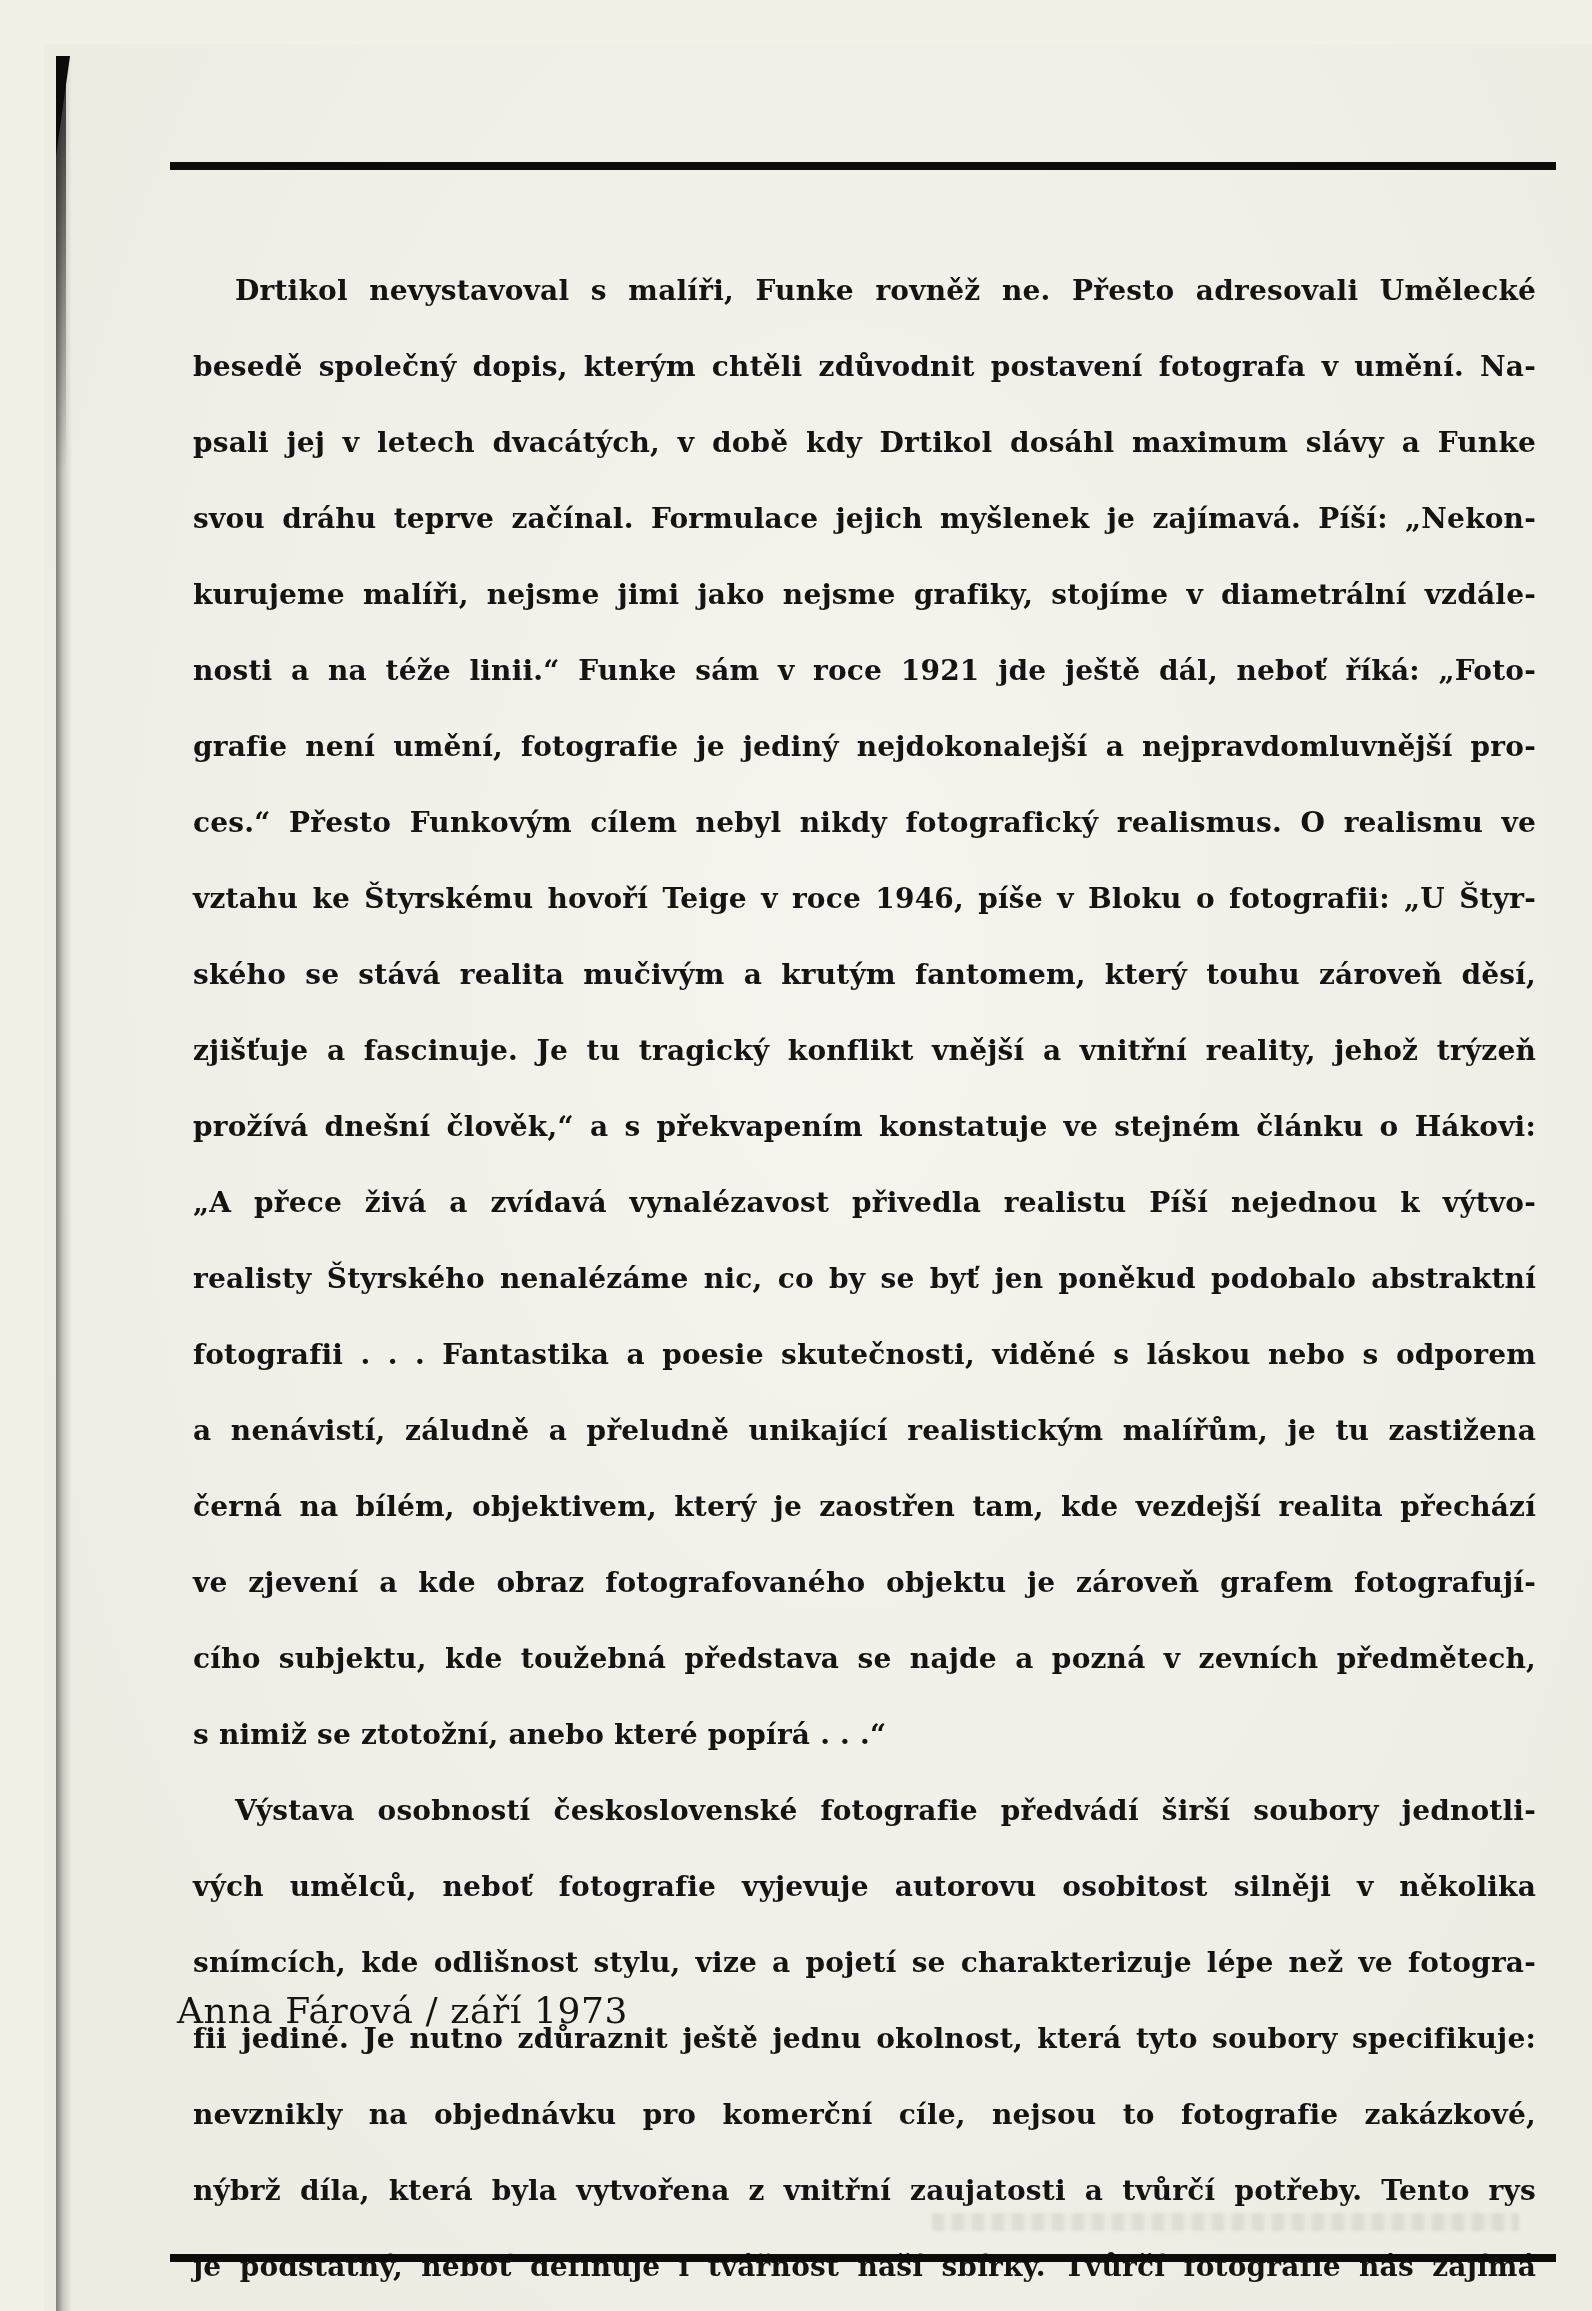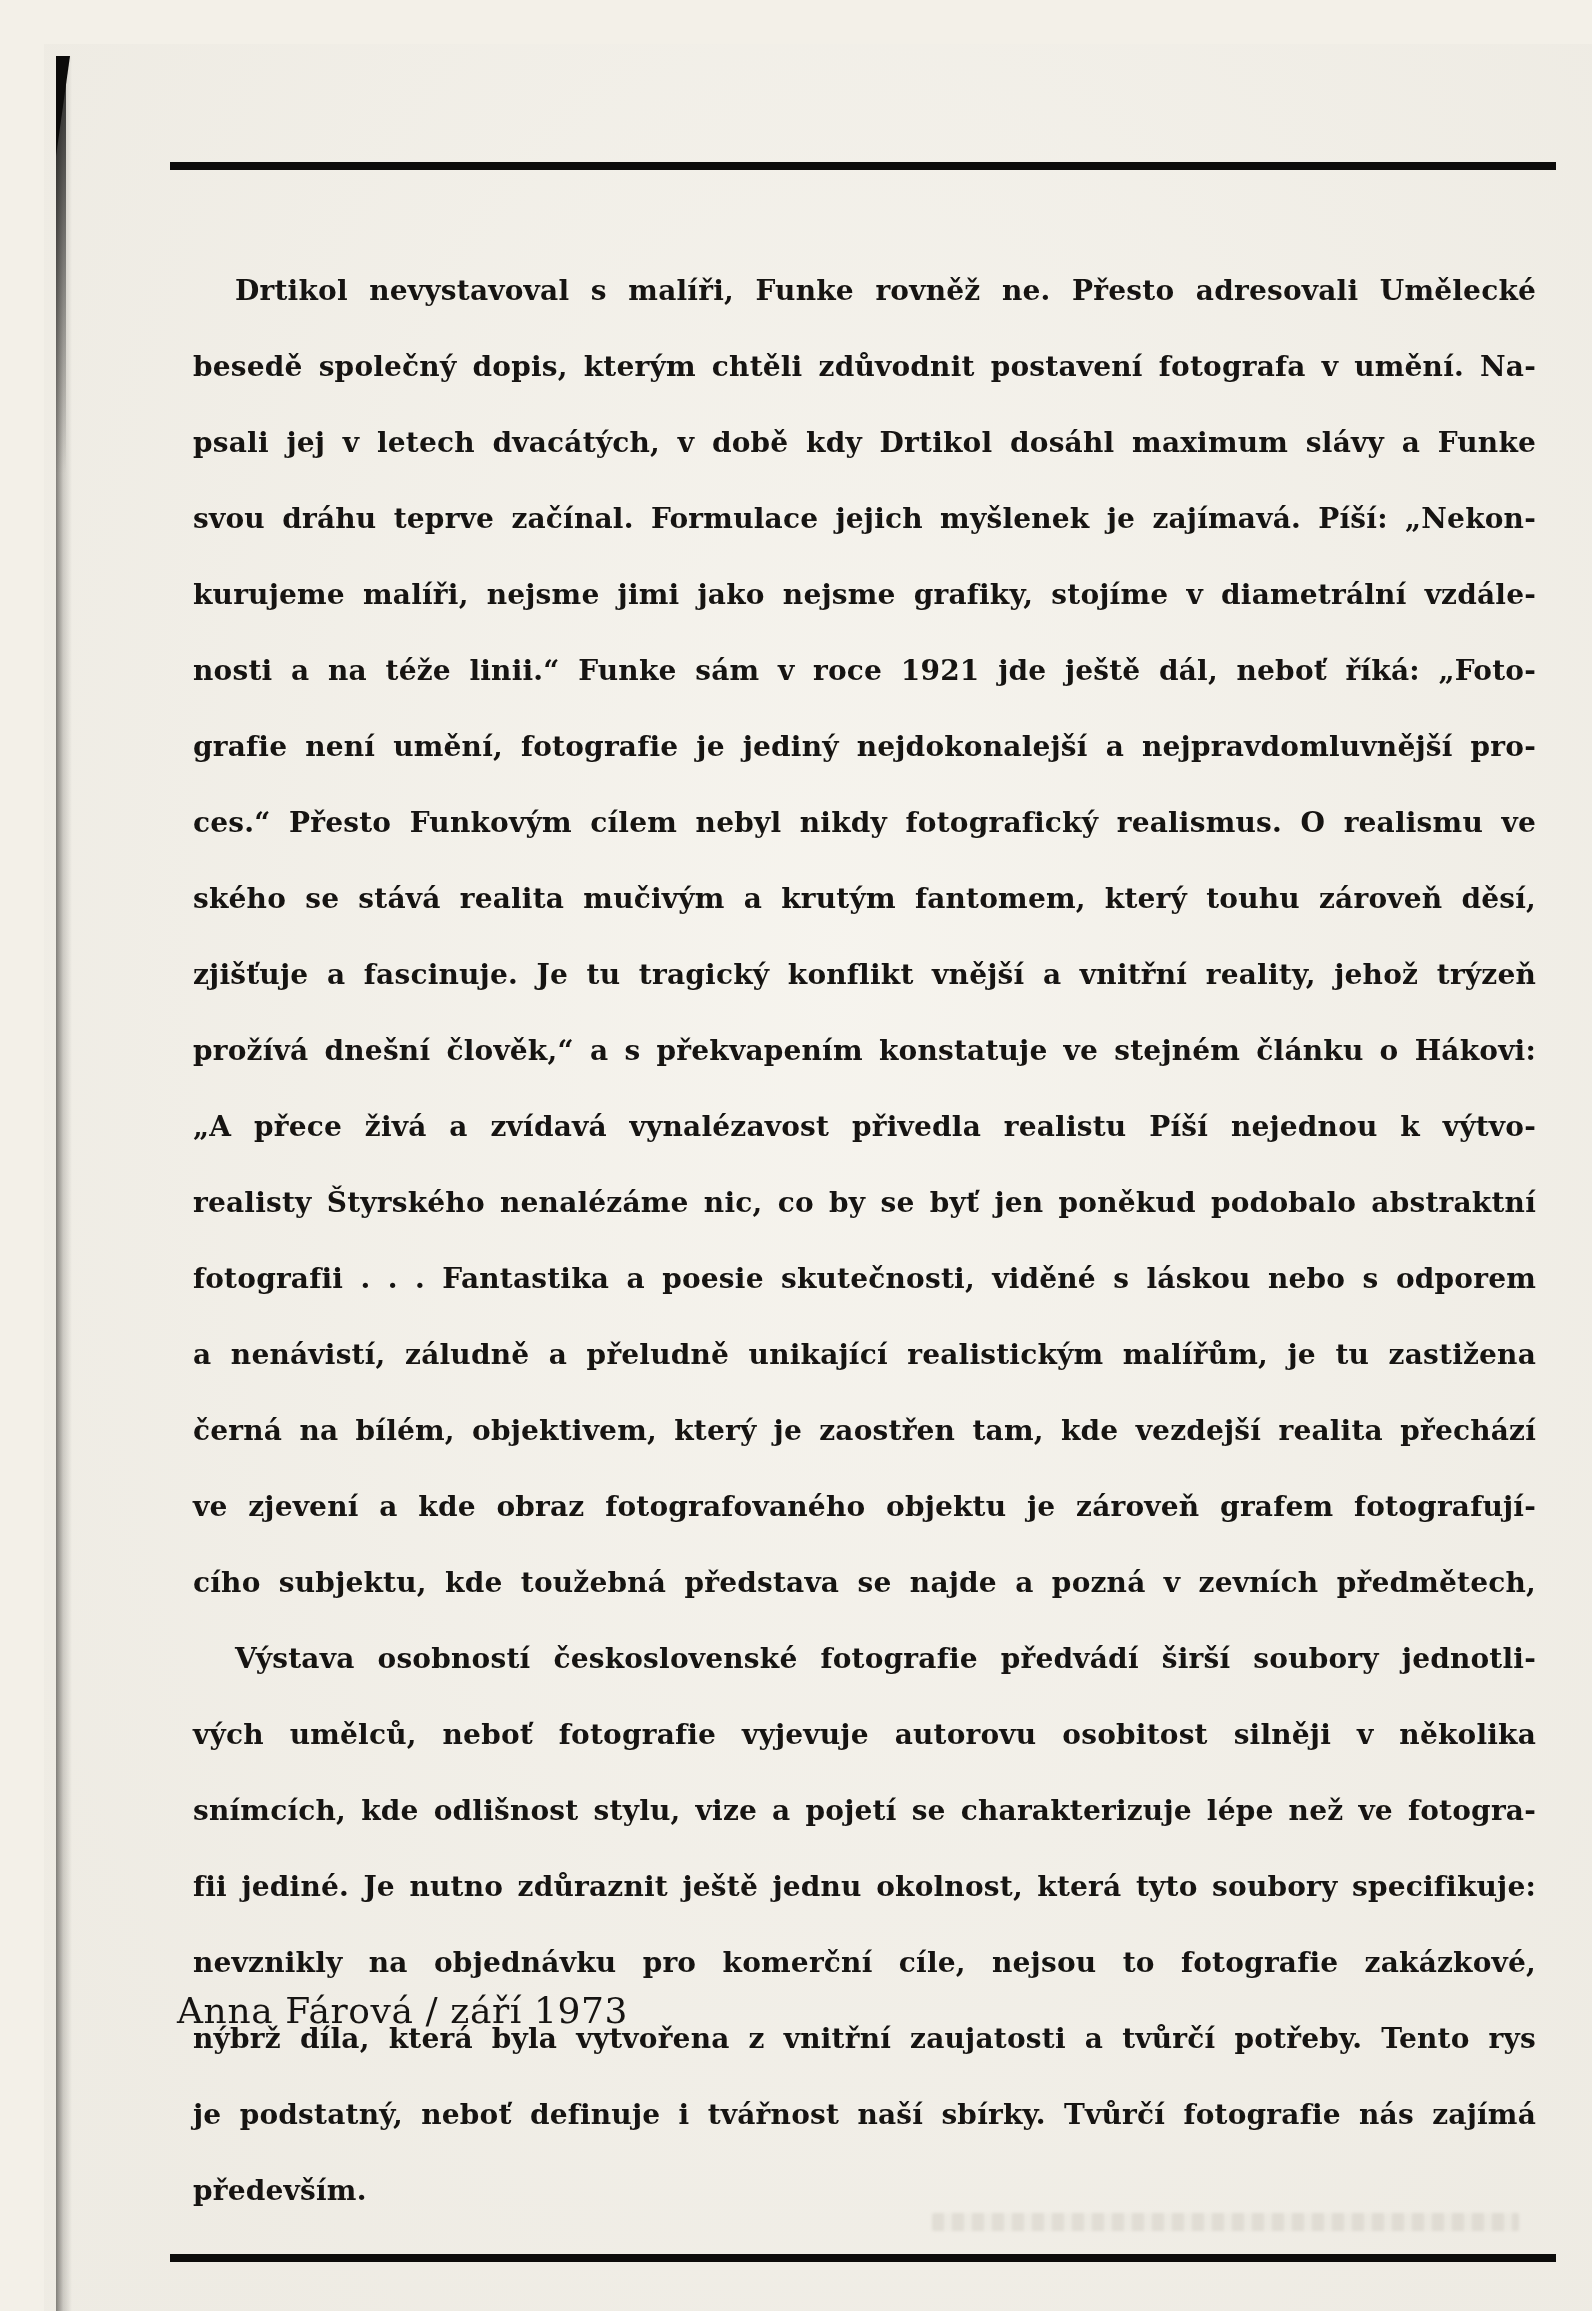--- a/index.html
+++ b/index.html
@@ -88,30 +88,32 @@
 
   <div class="text-block">
       <div class="line indent">Drtikol nevystavoval s malíři, Funke rovněž ne. Přesto adresovali Umělecké</div>
       <div class="line">besedě společný dopis, kterým chtěli zdůvodnit postavení fotografa v umění. Na-</div>
       <div class="line">psali jej v letech dvacátých, v době kdy Drtikol dosáhl maximum slávy a Funke</div>
       <div class="line">svou dráhu teprve začínal. Formulace jejich myšlenek je zajímavá. Píší: „Nekon-</div>
       <div class="line">kurujeme malíři, nejsme jimi jako nejsme grafiky, stojíme v diametrální vzdále-</div>
       <div class="line">nosti a na téže linii.“ Funke sám v roce 1921 jde ještě dál, neboť říká: „Foto-</div>
       <div class="line">grafie není umění, fotografie je jediný nejdokonalejší a nejpravdomluvnější pro-</div>
       <div class="line">ces.“ Přesto Funkovým cílem nebyl nikdy fotografický realismus. O realismu ve</div>
+      <div class="line">vztahu ke Štyrskému hovoří Teige v roce 1946, píše v Bloku o fotografii: „U Štyr-</div>
       <div class="line">ského se stává realita mučivým a krutým fantomem, který touhu zároveň děsí,</div>
       <div class="line">zjišťuje a fascinuje. Je tu tragický konflikt vnější a vnitřní reality, jehož trýzeň</div>
       <div class="line">prožívá dnešní člověk,“ a s překvapením konstatuje ve stejném článku o Hákovi:</div>
       <div class="line">„A přece živá a zvídavá vynalézavost přivedla realistu Píší nejednou k výtvo-</div>
       <div class="line">realisty Štyrského nenalézáme nic, co by se byť jen poněkud podobalo abstraktní</div>
       <div class="line">fotografii . . . Fantastika a poesie skutečnosti, viděné s láskou nebo s odporem</div>
       <div class="line">a nenávistí, záludně a přeludně unikající realistickým malířům, je tu zastižena</div>
       <div class="line">černá na bílém, objektivem, který je zaostřen tam, kde vezdejší realita přechází</div>
       <div class="line">ve zjevení a kde obraz fotografovaného objektu je zároveň grafem fotografují-</div>
       <div class="line">cího subjektu, kde toužebná představa se najde a pozná v zevních předmětech,</div>
+      <div class="line para-end">s nimiž se ztotožní, anebo které popírá . . .“</div>
       <div class="line indent">Výstava osobností československé fotografie předvádí širší soubory jednotli-</div>
       <div class="line">vých umělců, neboť fotografie vyjevuje autorovu osobitost silněji v několika</div>
       <div class="line">snímcích, kde odlišnost stylu, vize a pojetí se charakterizuje lépe než ve fotogra-</div>
       <div class="line">fii jediné. Je nutno zdůraznit ještě jednu okolnost, která tyto soubory specifikuje:</div>
       <div class="line">nevznikly na objednávku pro komerční cíle, nejsou to fotografie zakázkové,</div>
       <div class="line">nýbrž díla, která byla vytvořena z vnitřní zaujatosti a tvůrčí potřeby. Tento rys</div>
       <div class="line">je podstatný, neboť definuje i tvářnost naší sbírky. Tvůrčí fotografie nás zajímá</div>
       <div class="line para-end">především.</div>
     </div>
 

